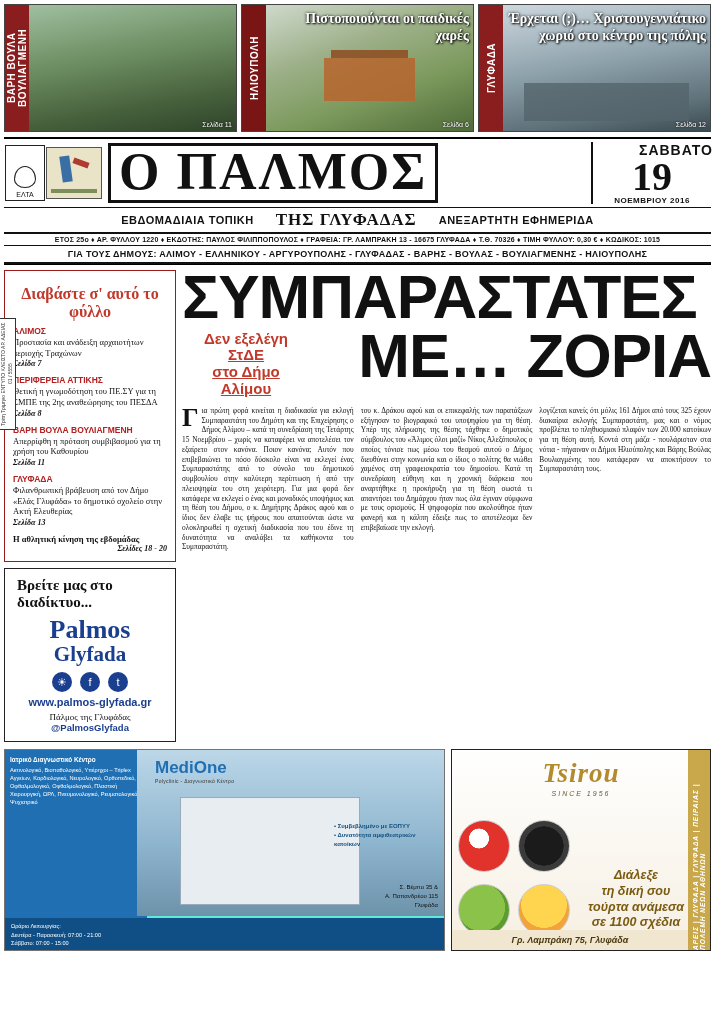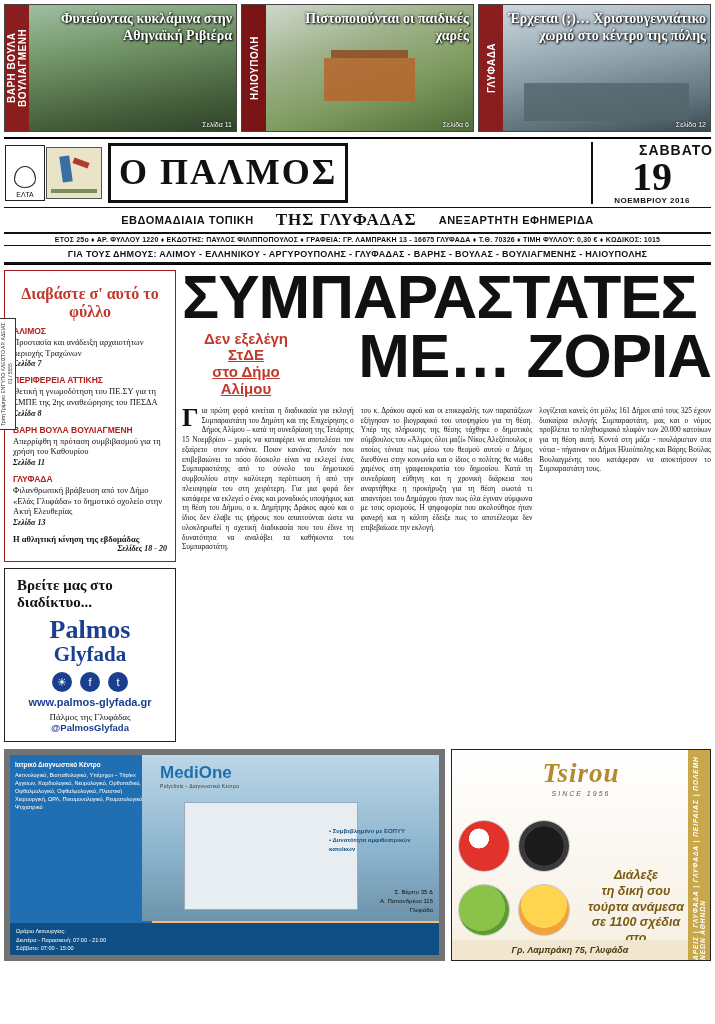--- a/index.html
+++ b/index.html
@@ -56,21 +56,21 @@
   }
   .elta-badge .horn{width:20px;height:20px;border:1px solid #222;border-radius:50% 50% 50% 50%/60% 60% 40% 40%;margin-bottom:3px;}
   .mast-logo{flex:1;display:flex;align-items:center;gap:6px;}
   .logo-icon{
     width:54px;height:50px;background:#e9e3c8;border:1px solid #555;position:relative;flex:none;
   }
   .logo-icon .fig{position:absolute;left:14px;top:8px;width:10px;height:26px;background:#3b6ea5;transform:rotate(-8deg);}
   .logo-icon .fig2{position:absolute;left:26px;top:12px;width:16px;height:6px;background:#b03a2e;transform:rotate(20deg);}
   .logo-icon .base{position:absolute;left:4px;bottom:5px;right:4px;height:4px;background:#7c8f5a;}
   .mast-title{
-    font-family:"Liberation Serif", serif;font-weight:bold;font-size:36px;line-height:52px;
+    font-family:"Liberation Serif", serif;font-weight:bold;font-size:52px;line-height:52px;
     letter-spacing:2px;color:#111;white-space:nowrap;border-radius:12px;
   }
   .mast-title .box{
     display:inline-block;border:3px solid #111;padding:0 8px 2px;
   }
   .mast-date{
     width:118px;border-left:2px solid #111;text-align:center;
     display:flex;flex-direction:column;justify-content:center;
   }
   .mast-date .dow{font-family:"Liberation Sans",sans-serif;font-weight:bold;font-size:14px;letter-spacing:1px;padding-left:46px;}
@@ -148,21 +148,21 @@
   }
   .kicker u{text-decoration:underline;}
 
   
   .article{margin-top:6px;display:flex;gap:7px;font-size:7.4px;line-height:1.32;text-align:justify;}
   .article .col{flex:1;}
   .dropcap{float:left;font-size:26px;line-height:21px;font-weight:bold;padding:1px 3px 0 0;font-family:"Liberation Serif",serif;}
 
   
   .ads{display:flex;gap:6px;margin-top:7px;}
-  .ad-medione{flex:1;border:6px solid #737373;position:relative;height:200px;overflow:hidden;background:#fdba74;}
+  .ad-medione{flex:1;border:1px solid #737373;position:relative;height:200px;overflow:hidden;background:#5eead4;}
   .ad-medione .leftlist{
     position:absolute;left:0;top:0;bottom:0;width:132px;background:#1f6fb2;color:#fff;padding:5px 5px;
     font-family:"Liberation Sans",sans-serif;font-size:5.6px;line-height:1.42;
   }
   .ad-medione .leftlist .t{font-weight:bold;font-size:6.4px;margin-bottom:3px;}
   .ad-medione .bldg{position:absolute;left:132px;right:0;top:0;bottom:34px;background:linear-gradient(180deg,#bcd7e8 0%,#8fb6cf 55%,#6d93ab 100%);}
   .ad-medione .bldg:after{content:"";position:absolute;left:14%;top:28%;width:58%;height:64%;background:#e7edf1;border:1px solid #9ab;}
   .ad-medione .logo{
     position:absolute;left:150px;top:8px;font-family:"Liberation Sans",sans-serif;font-weight:bold;
     font-size:17px;color:#1f6fb2;
@@ -222,21 +222,20 @@
 <body>
 
 <div class="page">
 
   <div class="spine">Τρίτη Τρίμηνο ΕΝΤΥΠΟ ΚΛΕΙΣΤΟ ΑΡ. ΑΔΕΙΑΣ 01 / 5555</div>
 
   <div class="teasers">
     <div class="teaser t1">
       <div class="photo ph1"></div>
       <div class="tab">ΒΑΡΗ ΒΟΥΛΑ ΒΟΥΛΙΑΓΜΕΝΗ</div>
-      <div class="headline">Φυτεύοντας κυκλάμινα στην Αθηναϊκή Ριβιέρα</div>
       <div class="pagenum">Σελίδα 11</div>
     </div>
     <div class="teaser t2">
       <div class="photo ph2">
           <div class="swing"></div>
         </div>
       <div class="tab">ΗΛΙΟΥΠΟΛΗ</div>
       <div class="headline">Πιστοποιούνται οι παιδικές χαρές</div>
       <div class="pagenum">Σελίδα 6</div>
     </div>

